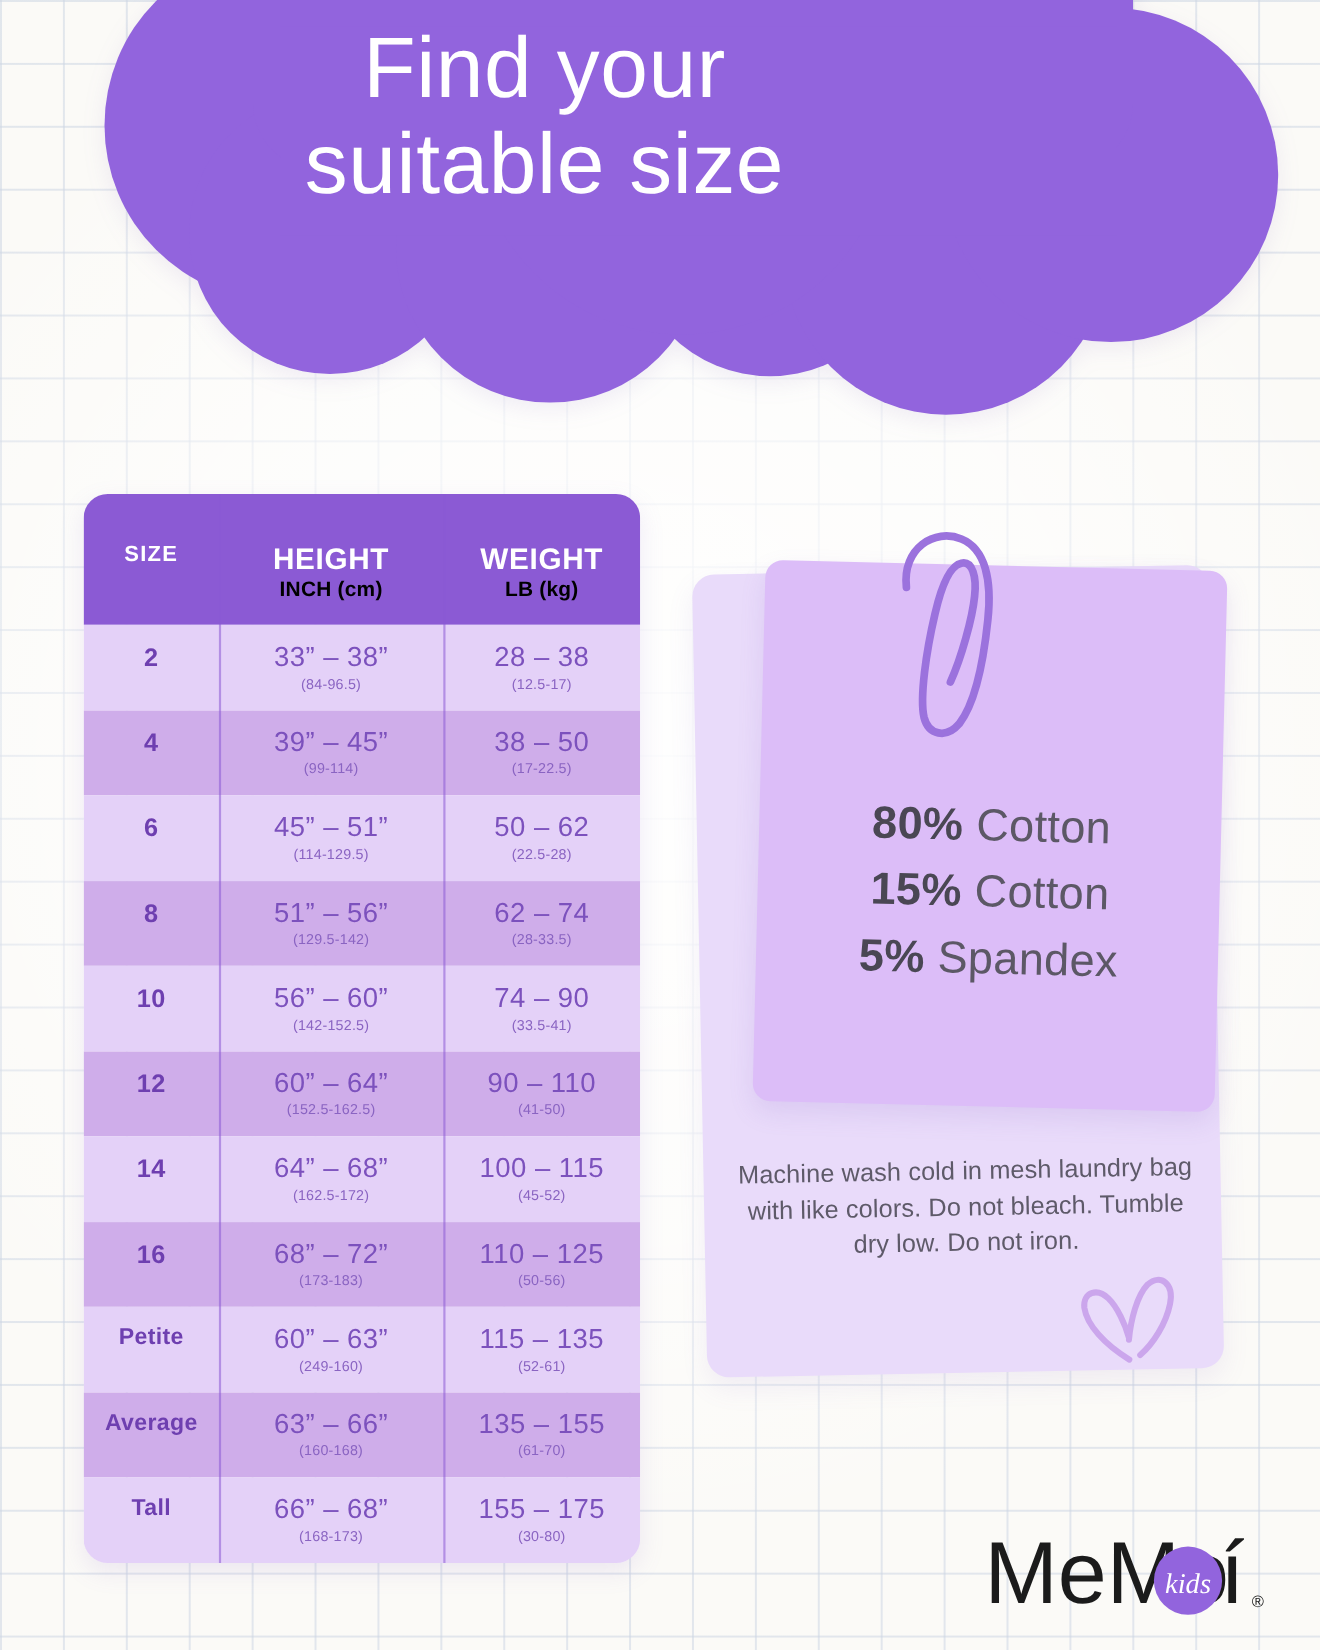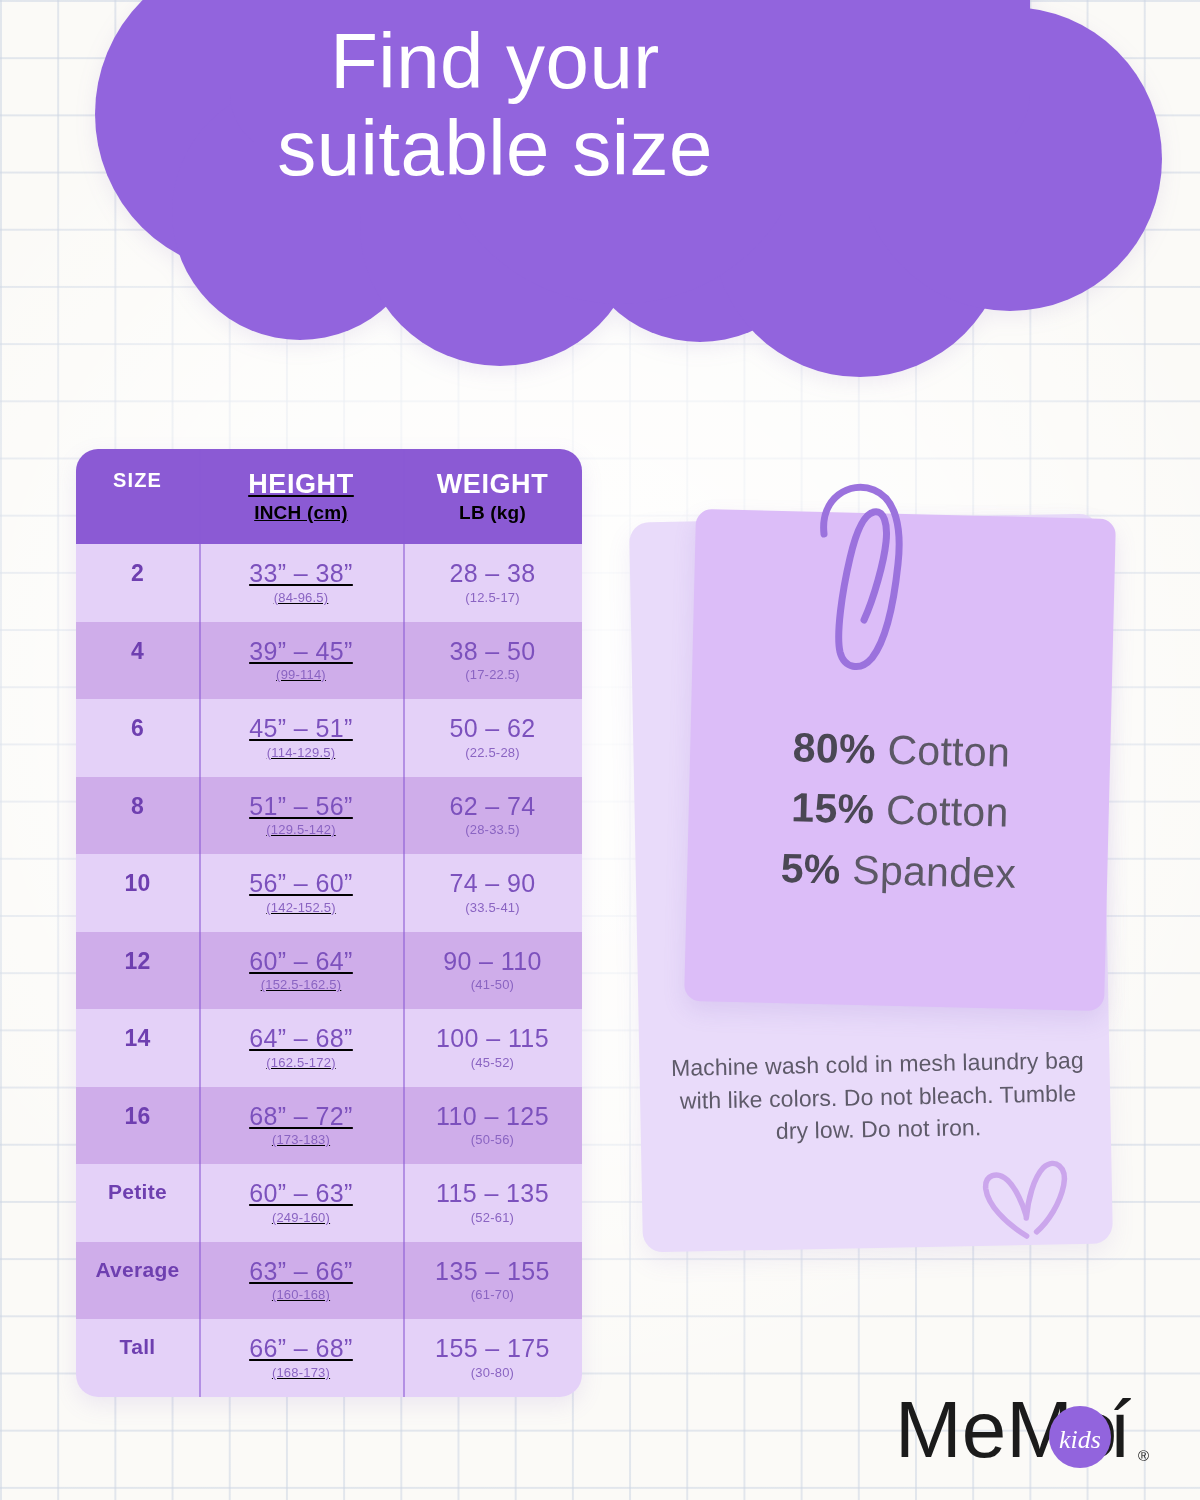--- a/index.html
+++ b/index.html
@@ -52,32 +52,32 @@
     position:absolute; left:76px; top:449px;
     width:506px;
     border-radius:22px;
     overflow:hidden;
     z-index:2;
     box-shadow:0 8px 22px rgba(140,105,200,.13);
   }
   .trow { display:flex; width:100%; position:relative; }
 
   .thead { background:#8b5ad4; }
-  .thead .tcell { padding:21px 11px 20px; }
+  .thead .tcell { padding:21px 11px 20px;margin-top:24px; }
   .thead .th-main {
     color:#fff; font-weight:bold; font-size:27px; letter-spacing:.6px; line-height:1.08;
   }
   .thead .th-main.small { font-size:20px; letter-spacing:1.1px; }
   .thead .th-sub {
     color:#000000; font-weight:bold; font-size:19px; letter-spacing:.2px; margin-top:3px;
   }
 
   .tcell { text-align:center; }
   .c-size   { width:123px; }
-  .c-height { width:204px;text-decoration:underline; }
+  .c-height { width:204px; }
   .c-weight { width:179px; }
 
   .row-a { background:#e4d1f8; }
   .row-b { background:#cfadea; }
 
   .body-row .tcell { padding:16px 2px 17px; }
   .size-label { color:#6e3fb0; font-weight:bold; font-size:23px; letter-spacing:.3px; }
   .size-label.word { font-size:21px; }
   .val-main { color:#7c51bd; font-size:25px; letter-spacing:.4px; line-height:1.1; }
   .val-sub  { color:#8a64c2; font-size:13px; letter-spacing:.2px; margin-top:2px; }

